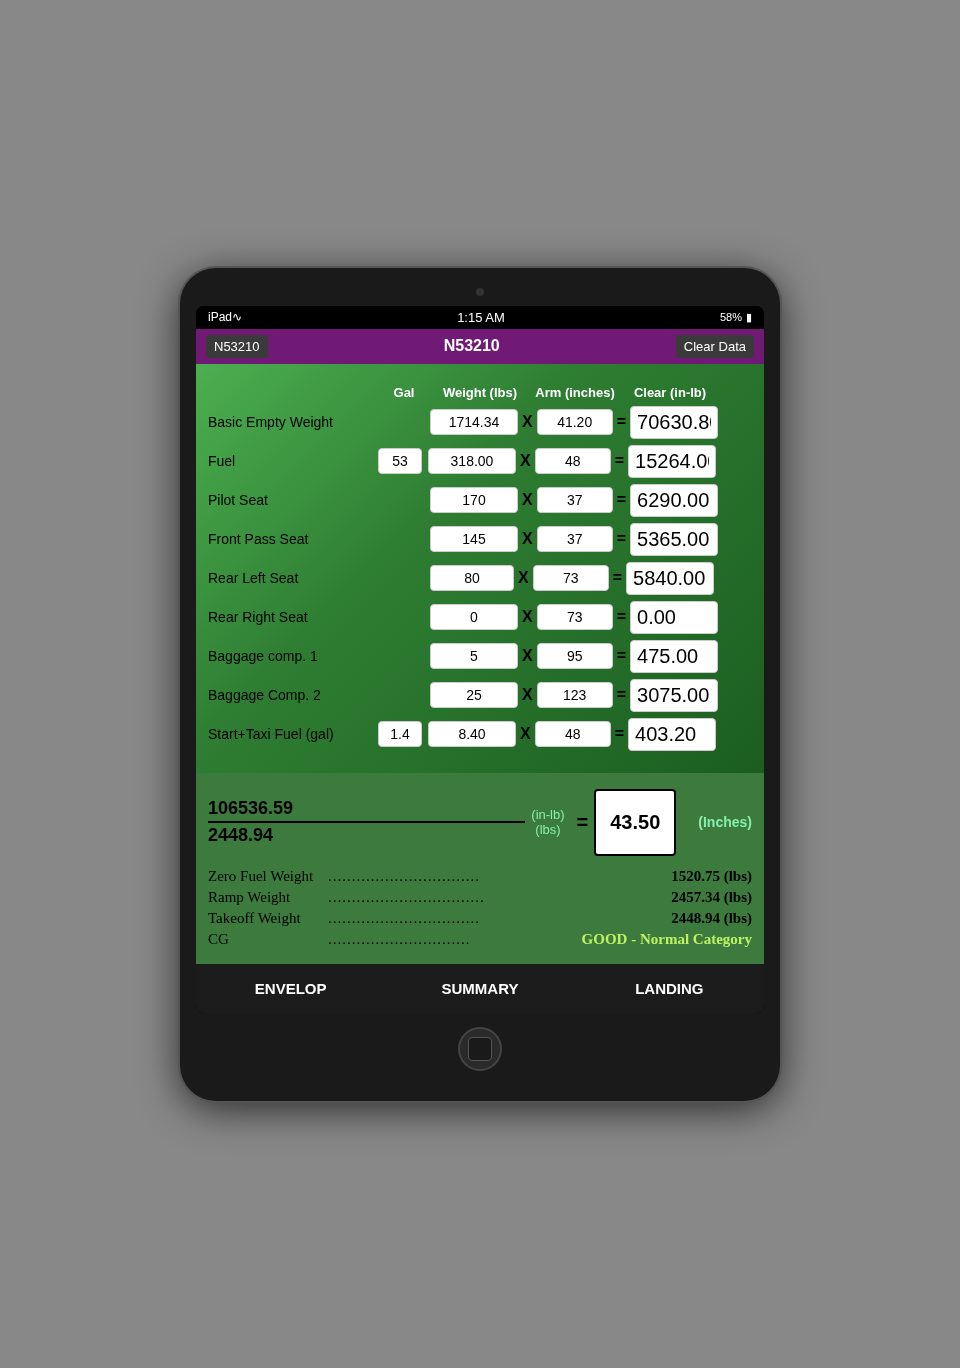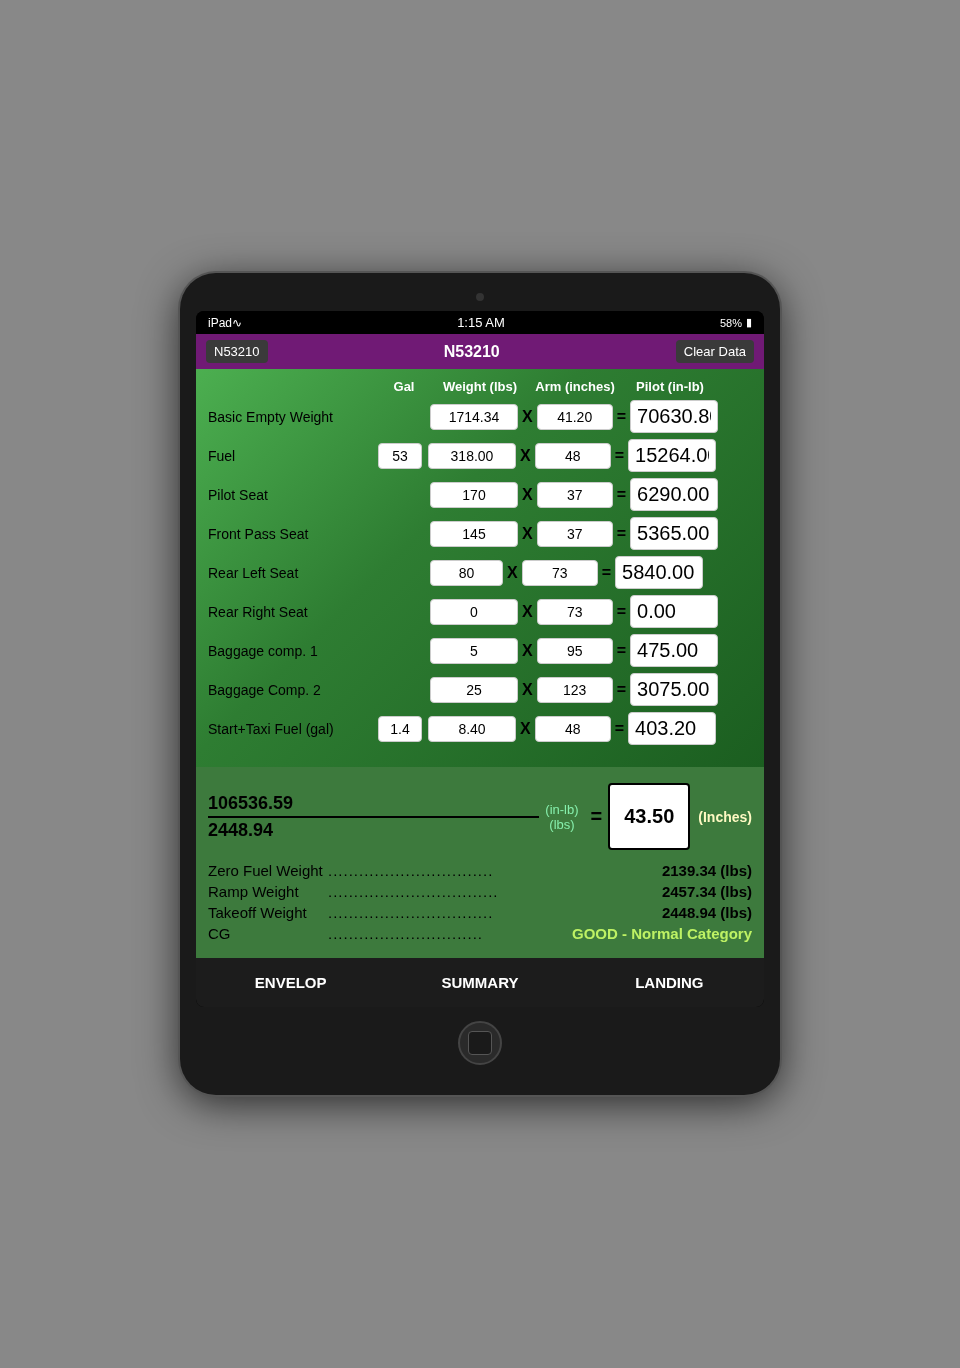--- a/index.html
+++ b/index.html
@@ -74,21 +74,21 @@
       font-size: 13px;
       background: #3a3a3a;
       border-radius: 4px;
       padding: 4px 8px;
       cursor: pointer;
     }
 
     
     .main-content {
       background: linear-gradient(135deg, #4caf50 0%, #2e7d32 40%, #1b5e20 100%);
-      padding: 10px 12px 16px;
+      padding: 21px 12px 16px;
     }
 
     
     .col-headers {
       display: flex;
       align-items: center;
       margin-bottom: 6px;
       padding-left: 170px;
     }
     .col-header {
@@ -213,33 +213,34 @@
       border: 2px solid #000;
       border-radius: 4px;
       padding: 20px 14px;
       font-size: 20px;
       font-weight: bold;
       color: #000;
     }
     .formula-inches {
       font-size: 14px;
       font-weight: bold;
-      color: #fef9c3;
-      margin-left: 8px;
+      color: #86efac;
+      margin-left: 22px;
     }
 
     .stats-section {
       margin-top: 8px;
     }
     .stat-line {
       font-size: 15px;
       color: #000;
       margin-bottom: 4px;
       display: flex;
       align-items: flex-end;
+      font-family: Liberation Serif, serif;
     }
     .stat-label { min-width: 120px; }
     .stat-dots { flex: 1; letter-spacing: 1px; }
     .stat-value { font-weight: bold; color: #000; }
     .stat-good { color: #bef264; font-weight: bold; }
 
     
     .bottom-tabs {
       background: #1c1c1c;
       display: flex;
@@ -301,21 +302,21 @@
       <div class="nav-title">N53210</div>
       <div class="nav-clear">Clear Data</div>
     </div>
 
     <div class="main-content">
 
       <div class="col-headers">
         <div class="col-header col-gal">Gal</div>
         <div class="col-header col-weight">Weight (lbs)</div>
         <div class="col-header col-arm">Arm (inches)</div>
-        <div class="col-header col-moment">Pilot (in-lb)</div>
+        <div class="col-header col-moment">Clear (in-lb)</div>
       </div>
 
       <div id="data-rows">
           <div class="data-row">
     <div class="row-label">Basic Empty Weight</div>
     <div class="row-gal"></div>
     <input class="input-field" value="1714.34" style="width: 88px;">
     <span class="operator">X</span>
     <input class="arm-field" value="41.20" style="">
     <span class="equals">=</span>
@@ -344,21 +345,21 @@
     <div class="row-gal"></div>
     <input class="input-field" value="145" style="width: 88px;">
     <span class="operator">X</span>
     <input class="arm-field" value="37" style="">
     <span class="equals">=</span>
     <input class="moment-field" value="5365.00" readonly="" style="">
   </div>
           <div class="data-row">
     <div class="row-label">Rear Left Seat</div>
     <div class="row-gal"></div>
-    <input class="input-field" value="80" style="width: 73px;">
+    <input class="input-field" value="80" style="width: 84px;">
     <span class="operator">X</span>
     <input class="arm-field" value="73" style="">
     <span class="equals">=</span>
     <input class="moment-field" value="5840.00" readonly="" style="">
   </div>
           <div class="data-row">
     <div class="row-label">Rear Right Seat</div>
     <div class="row-gal"></div>
     <input class="input-field" value="0" style="width: 88px;">
     <span class="operator">X</span>
@@ -410,21 +411,21 @@
         </div>
         <div class="formula-eq">=</div>
         <div class="formula-result">43.50</div>
         <div class="formula-inches">(Inches)</div>
       </div>
 
       <div class="stats-section" id="stats-section">
           <div class="stat-line">
     <span class="stat-label">Zero Fuel Weight</span>
     <span class="stat-dots">................................</span>
-    <span class="stat-value">2139.34 (lbs)</span>
+    <span class="stat-value">1520.75 (lbs)</span>
   </div>
           <div class="stat-line">
     <span class="stat-label">Ramp Weight</span>
     <span class="stat-dots">.................................</span>
     <span class="stat-value">2457.34 (lbs)</span>
   </div>
           <div class="stat-line">
     <span class="stat-label">Takeoff Weight</span>
     <span class="stat-dots">................................</span>
     <span class="stat-value">2448.94 (lbs)</span>

